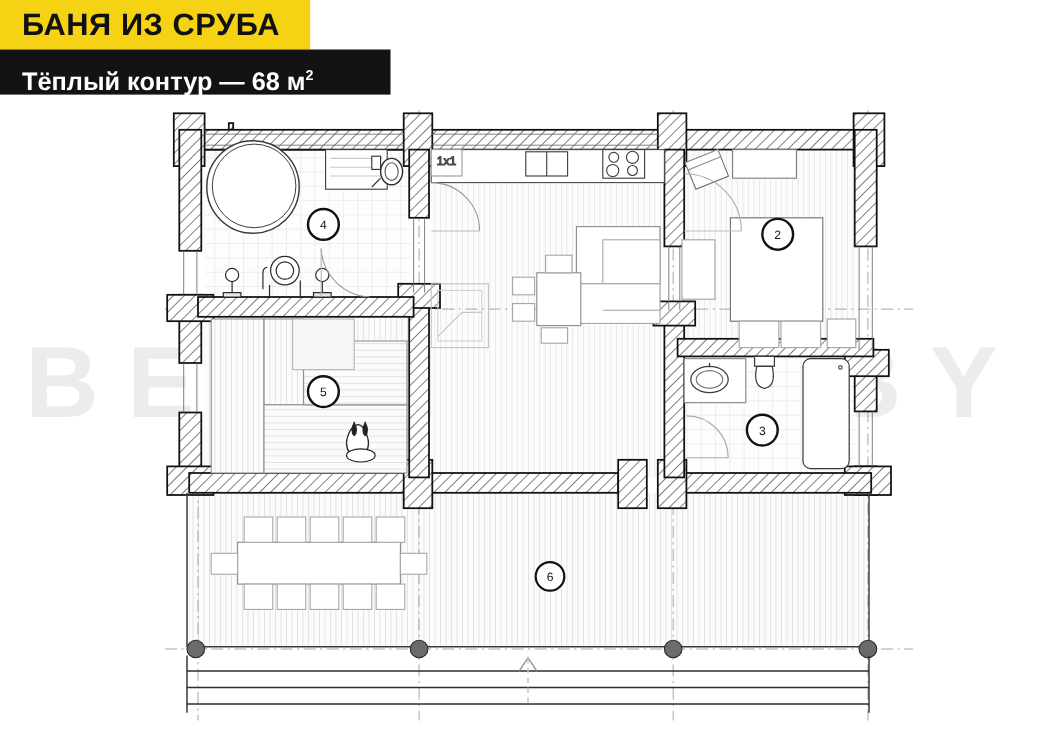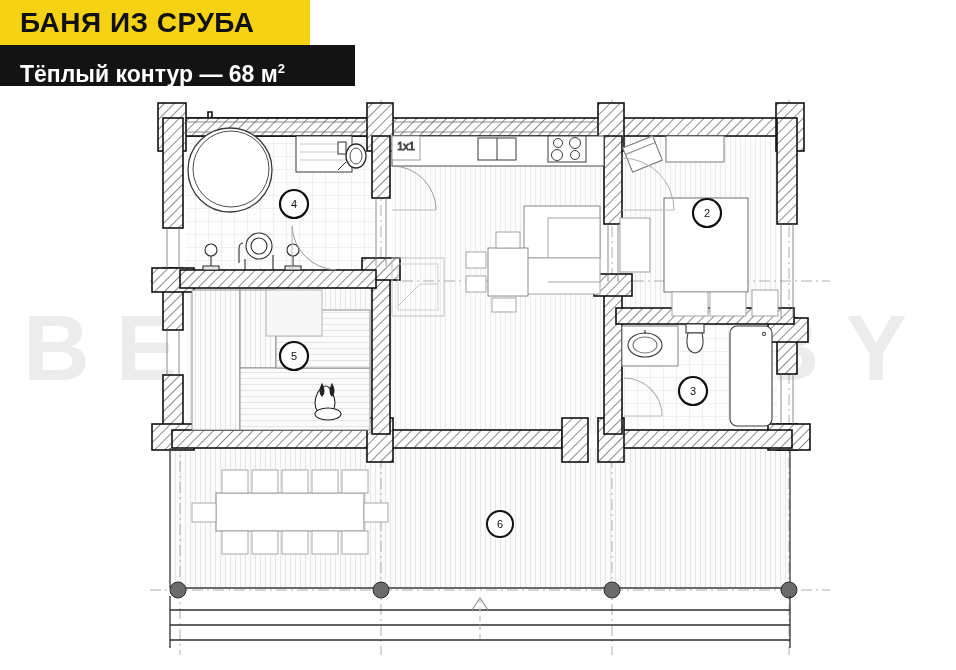--- a/index.html
+++ b/index.html
@@ -1,20 +1,20 @@
 <!DOCTYPE html>
 <html><head>
 <meta charset="utf-8">
 <style>
   html,body{margin:0;padding:0;background:#ffffff;}
   body{width:956px;height:670px;position:relative;overflow:hidden;
        font-family:"Liberation Sans","DejaVu Sans",sans-serif;}
 
   
-  #banner-yellow{position:absolute;left:0;top:0;width:310px;height:45px;
+  #banner-yellow{position:absolute;left:0;top:0;width:282px;height:45px;
       background:#f5d213;display:flex;align-items:center;}
   #banner-yellow .txt{font-size:28px;font-weight:bold;color:#111;
       letter-spacing:.5px;padding-left:20px;line-height:1;}
   #banner-black{position:absolute;left:0;top:45px;width:355px;height:41px;
       background:#131313;display:flex;align-items:flex-end;}
   #banner-black .txt{font-size:23px;font-weight:bold;color:#ffffff;
       padding-left:20px;line-height:1;}
   #banner-black .txt sup{font-size:13px;vertical-align:super;}
 
   

